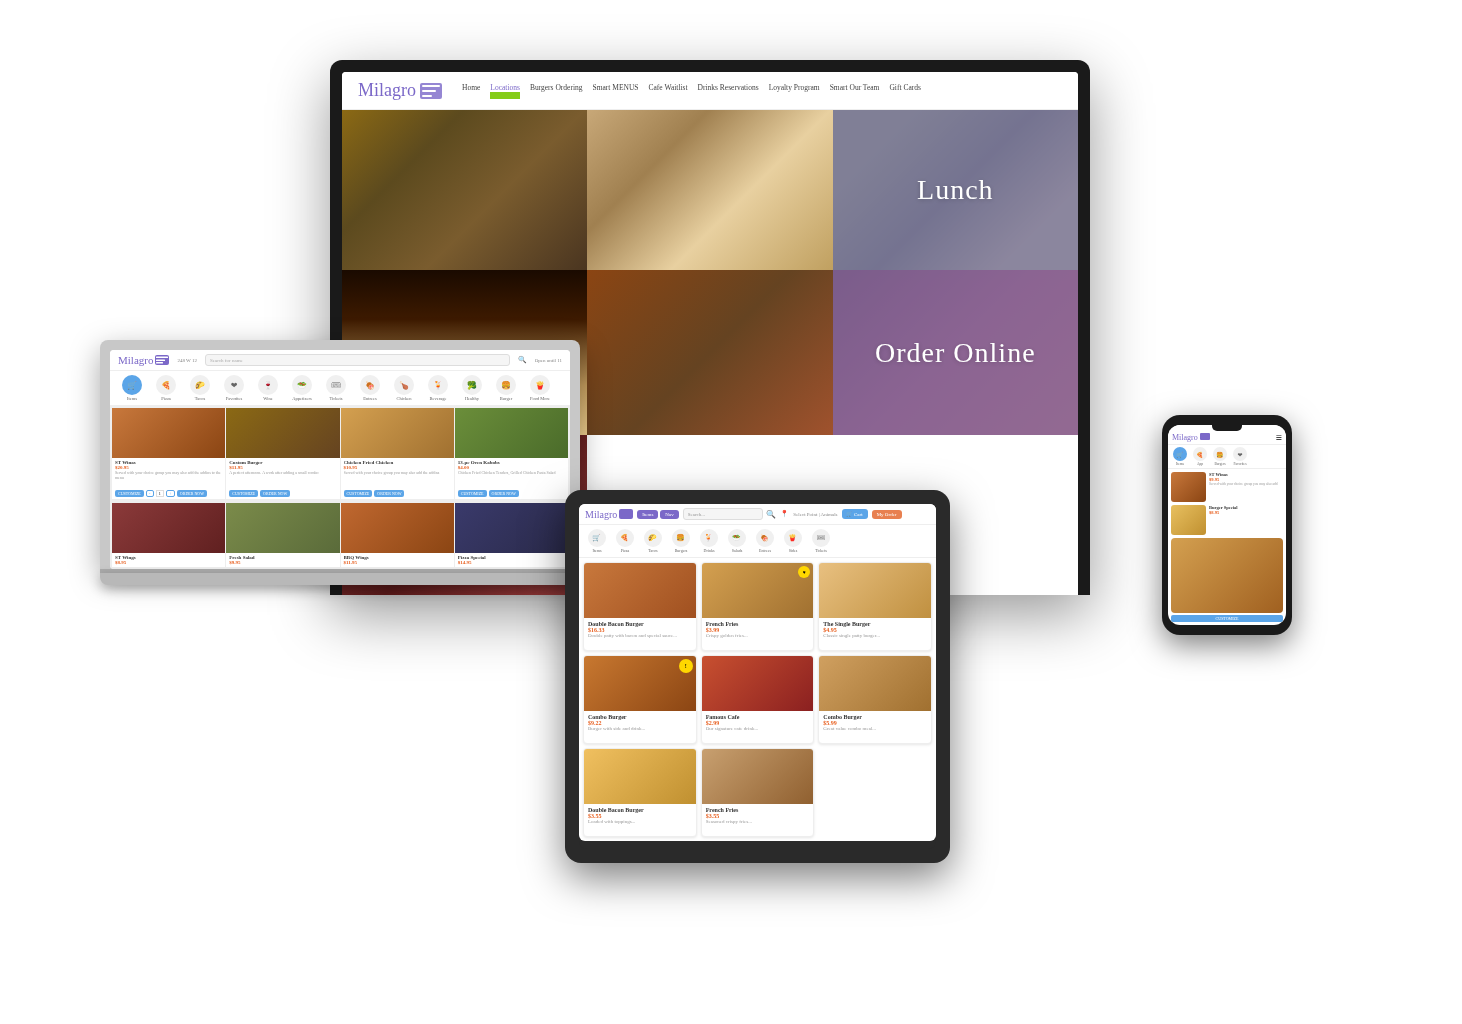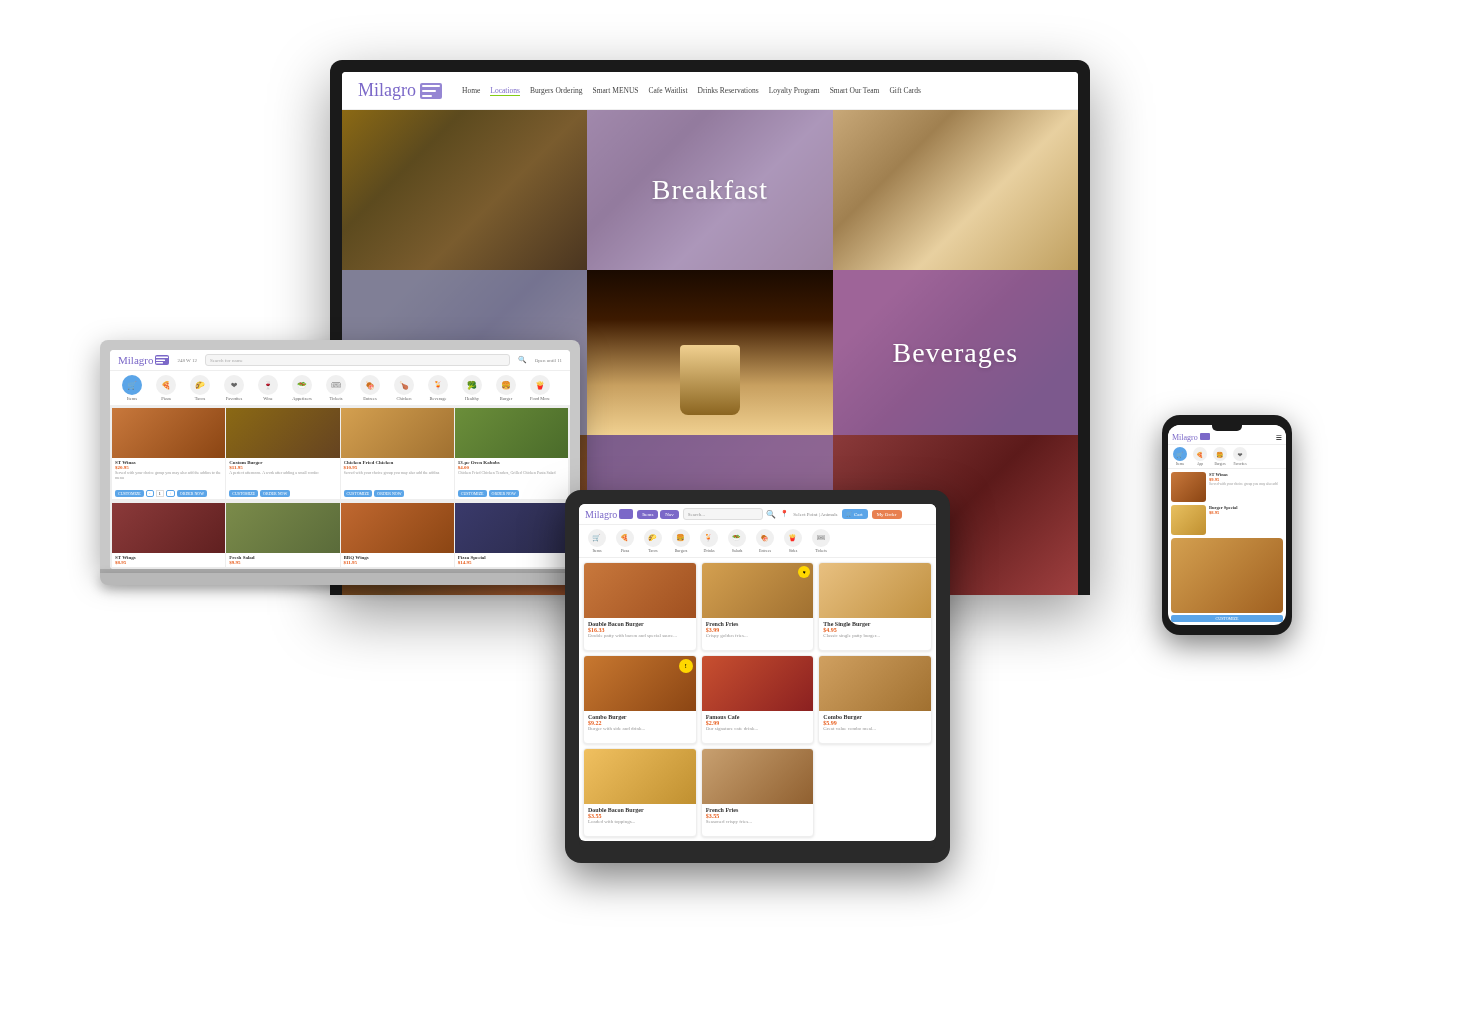--- a/index.html
+++ b/index.html
@@ -70,21 +70,21 @@
       flex-wrap: nowrap;
     }
 
     .monitor-nav-links span {
       cursor: pointer;
       white-space: nowrap;
     }
 
     .monitor-nav-links span.active {
       color: #7b68c8;
-      border-bottom: 1px solid #84cc16;
+      border-bottom: 7px solid #84cc16;
     }
 
     
     .menu-grid {
       display: grid;
       grid-template-columns: 1fr 1fr 1fr;
       grid-template-rows: 160px 165px 160px;
       gap: 0;
     }
 
@@ -711,45 +711,33 @@
             <span>Gift Cards</span>
           </div>
         </div>
 
         <div class="menu-grid">
 
           <div class="menu-cell">
             <div class="food-photo photo-breakfast-left"></div>
           </div>
           <div class="menu-cell">
-            <div class="food-photo photo-breakfast-right"></div>
-            <div class="menu-cell-overlay">
-              <span class="menu-cell-label">Breakfast</span>
-            </div>
-          </div>
-          <div class="menu-cell">
             <div class="food-photo" style="background: linear-gradient(135deg, #C8A878 0%, #A08050 30%, #E8D0A0 60%, #C0A060 100%);"></div>
           </div>
 
           <div class="menu-cell">
             <div class="food-photo photo-lunch-left"></div>
             <div class="menu-cell-overlay">
               <span class="menu-cell-label">Lunch</span>
             </div>
           </div>
           <div class="menu-cell">
             <div class="food-photo photo-coffee">
 
               <div style="position:absolute;bottom:20px;left:50%;transform:translateX(-50%);width:60px;height:70px;background:linear-gradient(180deg,#f0d090,#8B6520);border-radius:4px 4px 8px 8px;"></div>
-            </div>
-          </div>
-          <div class="menu-cell">
-            <div class="food-photo" style="background: linear-gradient(135deg, #c04040 20%, #8B2020 50%, #602020 80%);"></div>
-            <div class="menu-cell-overlay">
-              <span class="menu-cell-label">Beverages</span>
             </div>
           </div>
 
           <div class="menu-cell" style="grid-column: span 1">
             <div class="food-photo" style="background: linear-gradient(135deg, #8B4513 0%, #654321 50%, #A0522D 100%);"></div>
           </div>
           <div class="menu-cell">
             <div class="food-photo" style="background: linear-gradient(135deg, #5A2A1A 0%, #8B4030 50%, #A05030 100%);"></div>
             <div class="menu-cell-overlay">
               <span class="menu-cell-label">Order Online</span>

